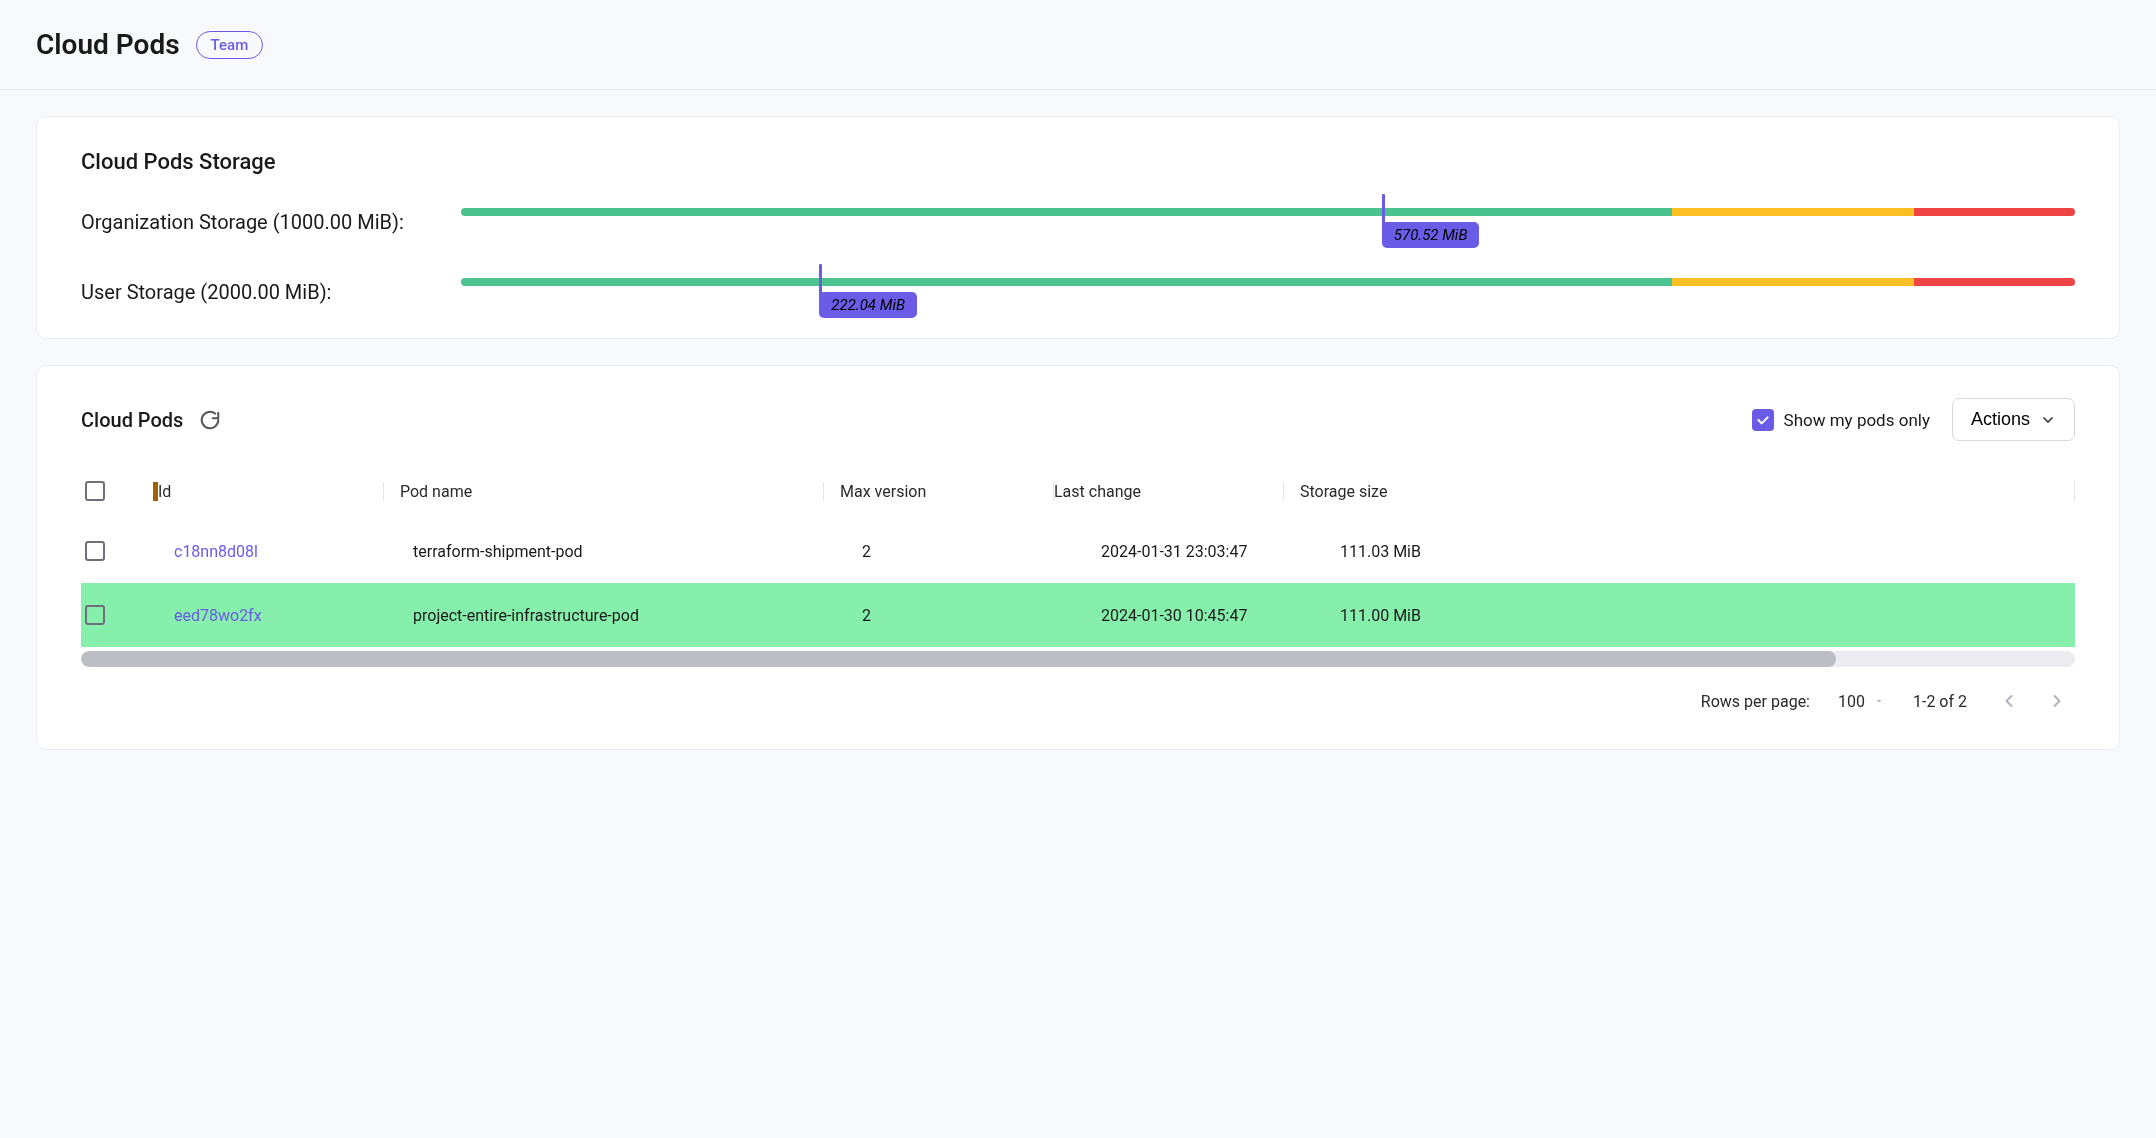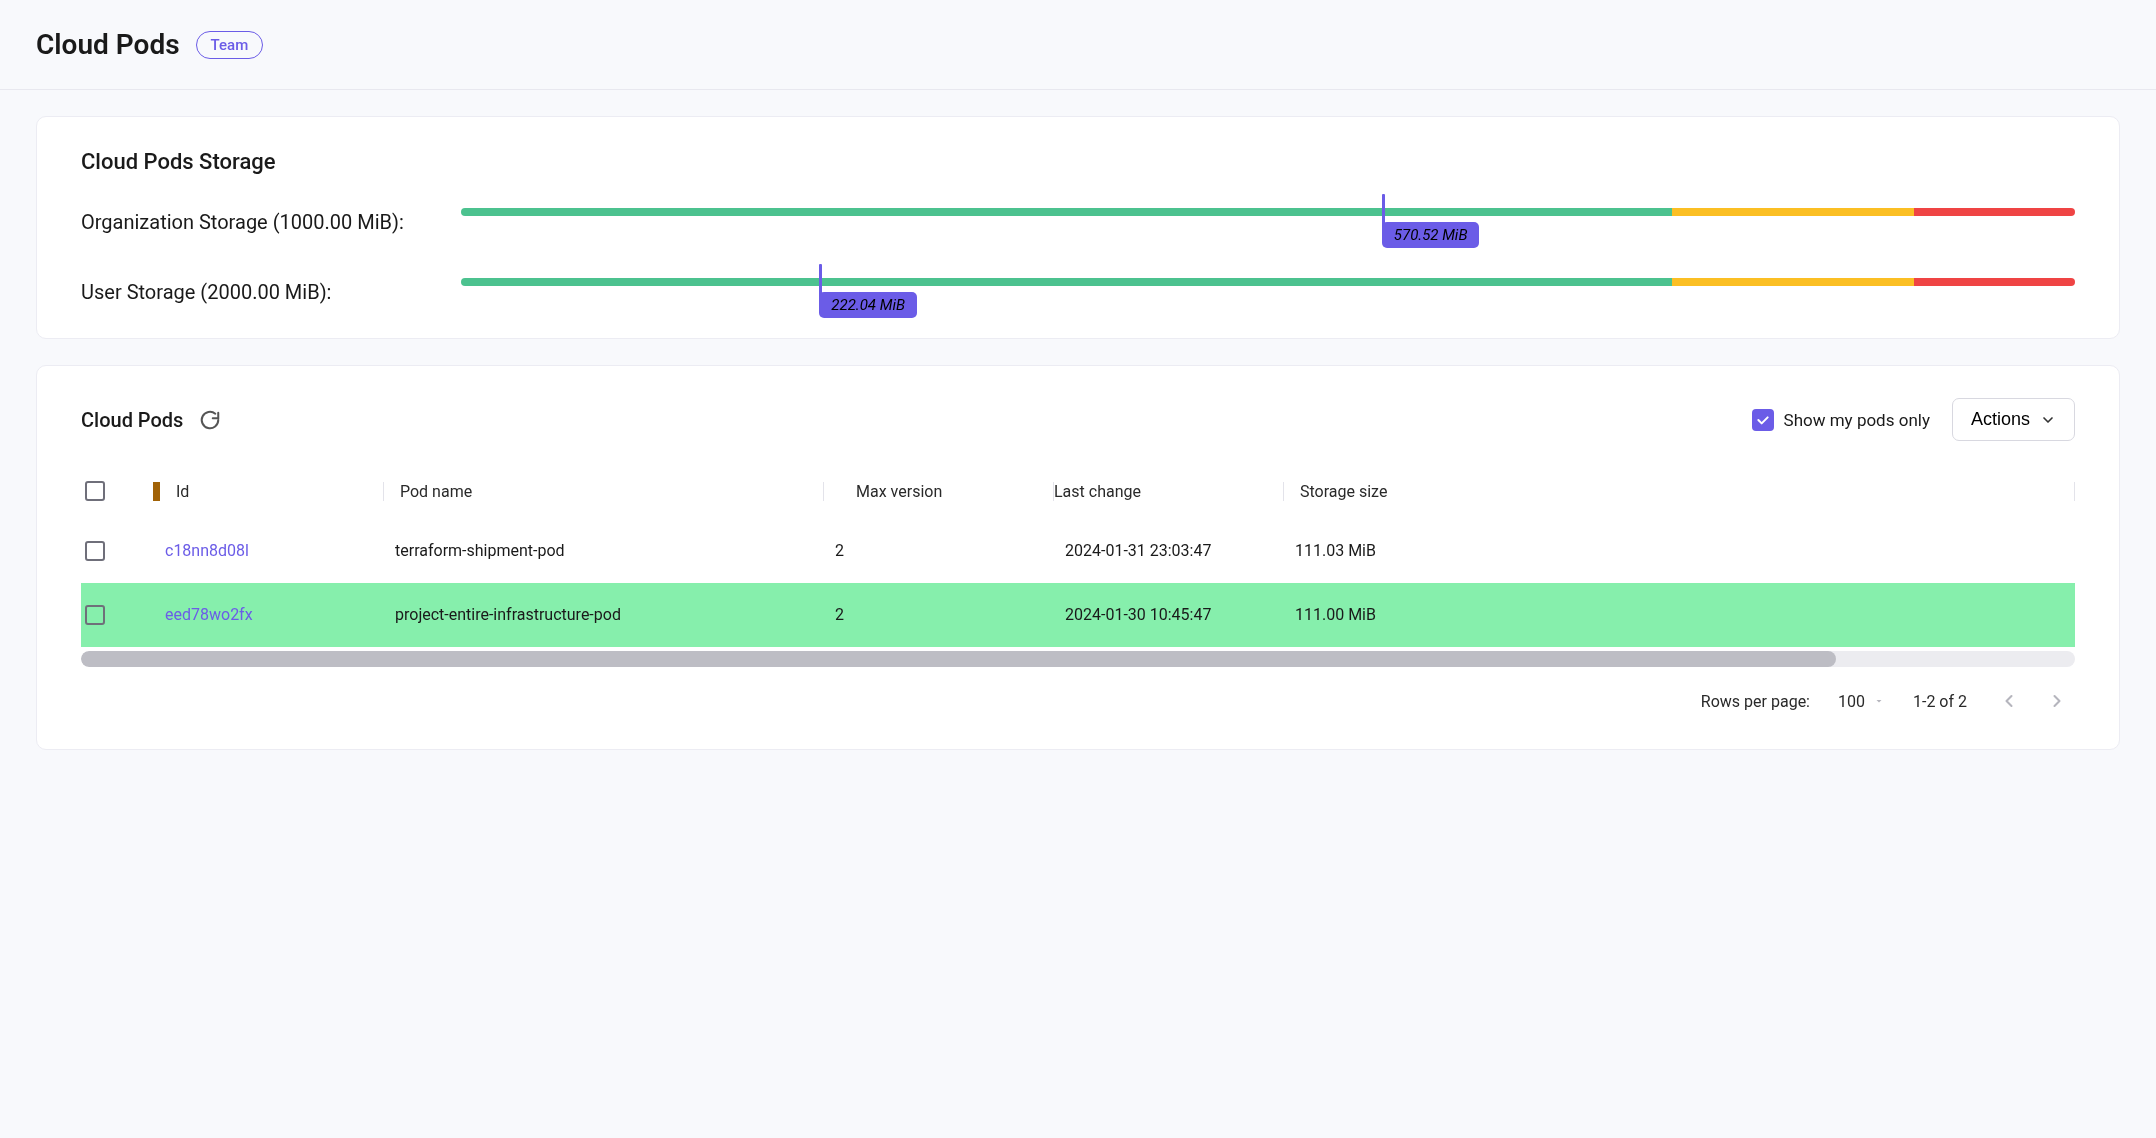--- a/index.html
+++ b/index.html
@@ -150,30 +150,31 @@
     }
     .thead-row {
       display: flex;
       align-items: center;
       padding: 14px 0 18px 0;
       font-size: 16px;
       color: #2a2a2a;
       gap: 0;
     }
     .col-check { width: 72px; display:flex; align-items:center; padding-left:4px;}
-    .col-id { width: 230px; border-left: 7px solid #a16207; padding-left: 16px;}
+    .col-id { width: 230px; border-left: 5px solid #a16207; }
     .col-name { width: 440px; border-left: 1px solid #e3e3ea; padding-left: 16px;}
-    .col-ver { width: 230px; border-left: 1px solid #e3e3ea; padding-left: 32px;}
+    .col-ver { width: 230px; border-left: 1px solid #e3e3ea; padding-left: 16px;}
     .col-last { width: 230px; border-left: 1px solid #e3e3ea; padding-left: 0;}
     .col-size { flex:1; border-left: 1px solid #e3e3ea; padding-left: 16px; border-right: 1px solid #e3e3ea;}
     .tbody-row {
       display: flex;
-      align-items: flex-start;
+      align-items: center;
       padding: 22px 0;
       font-size: 16px;
+      gap: 9px;
     }
     .tbody-row.alt { background: #86efac; }
     .tbody-row .col-id a { color: #6b5ce7; text-decoration: none; }
     .tbody-row .col-id,
     .tbody-row .col-name,
     .tbody-row .col-ver,
     .tbody-row .col-last,
     .tbody-row .col-size { border-left: none; border-right: none; padding-left: 12px;}
     .row-checkbox {
       width: 20px;

